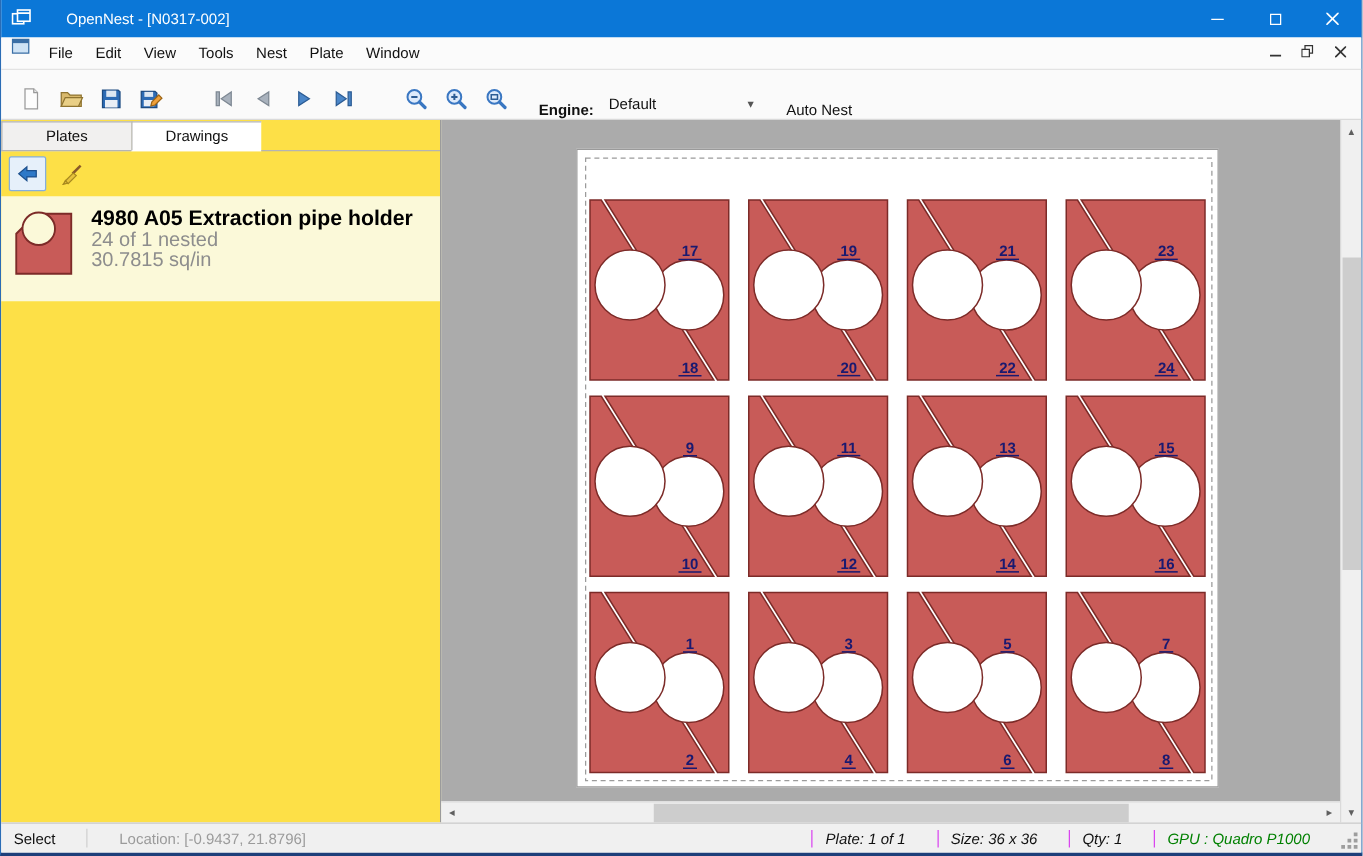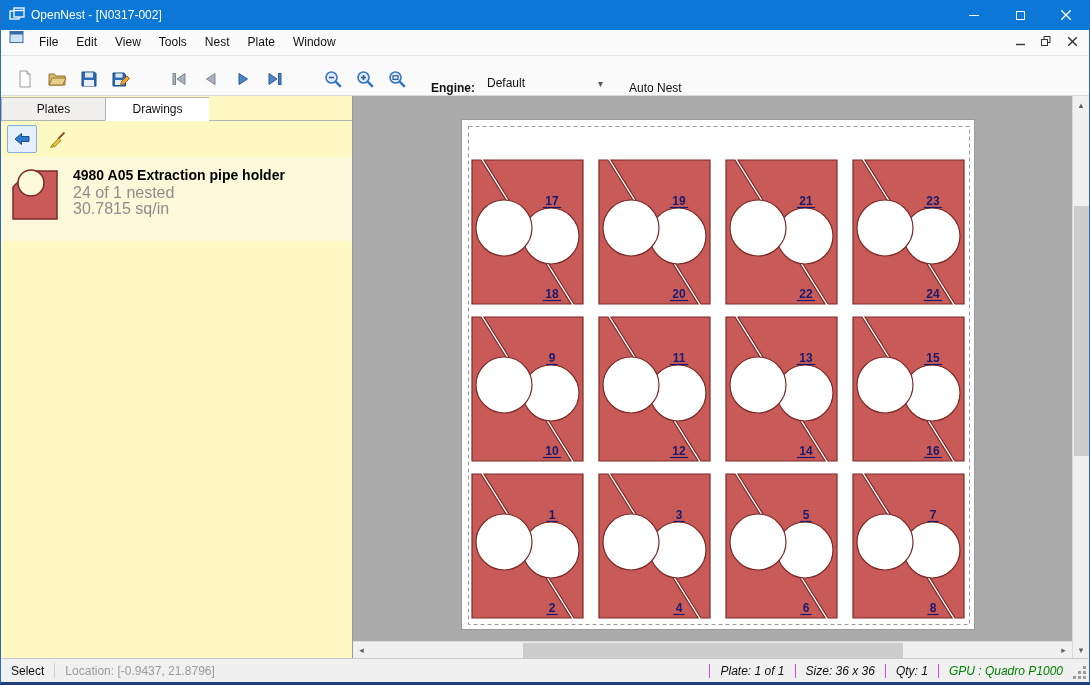--- a/index.html
+++ b/index.html
@@ -3,21 +3,21 @@
 <meta charset="utf-8">
 <style>
   * { box-sizing: border-box; }
   html,body { margin:0; padding:0; width:1090px; height:685px; overflow:hidden;
               font-family:"Liberation Sans", sans-serif; font-size:12px; color:#111; }
   .window { width:1090px; height:685px; display:flex; flex-direction:column;
             border-left:1px solid #2a6cb5; border-right:1px solid #2a6cb5;
             border-bottom:3px solid #1e3f7a; background:#fff; }
 
   
-  .titlebar { height:30px; background:#0b77d7; display:flex; align-items:center; flex:0 0 30px; }
+  .titlebar { height:30px; background:#0b77d7; display:flex; align-items:center; flex:0 0 30px;gap:22px; }
   .titlebar .app-icon { margin:0 6px 0 8px; display:flex; }
   .titlebar .title { color:#fff; font-size:12px; }
   .win-controls { margin-left:auto; display:flex; height:100%; }
   .win-btn { width:46px; height:100%; display:flex; align-items:center; justify-content:center; }
   .glyph-min { width:10px; height:1px; background:#fff; }
   .glyph-max { width:9px; height:9px; border:1px solid #fff; }
 
   
   .menubar { height:26px; flex:0 0 26px; background:#fbfbfb; display:flex; align-items:flex-start;
              border-bottom:1px solid #e3e3e3; }
@@ -34,35 +34,35 @@
   .engine-label { font-weight:bold; margin-left:18px; }
   .engine-combo { display:flex; align-items:center; width:128px; height:24px; padding:0 4px 0 8px; margin-left:4px; }
   .engine-combo .val { flex:1; }
   .engine-combo .arrow { color:#555; font-size:10px; }
   .auto-nest { margin-left:22px; }
 
   
   .content { flex:1 1 auto; display:flex; min-height:0; }
 
   
-  .sidebar { width:352px; flex:0 0 352px; background:#fef9c3; border-right:1px solid #9b9b9b;
+  .sidebar { width:352px; flex:0 0 352px; background:#fde047; border-right:1px solid #9b9b9b;
              display:flex; flex-direction:column; }
   .tabs { display:flex; height:25px; flex:0 0 25px; padding-top:1px; }
   .tab { width:104px; text-align:center; line-height:23px; background:#f1f0ef;
          border:1px solid #b4b4b4; border-right:none; }
   .tab:last-of-type { border-right:1px solid #b4b4b4; }
   .tab.active { background:#fff; border-bottom-color:#fff; }
   .tab-filler { flex:1; border-bottom:1px solid #b4b4b4; }
   .side-toolbar { height:36px; flex:0 0 36px; display:flex; align-items:center; padding:0 6px; gap:6px; }
   .side-btn { width:30px; height:28px; display:flex; align-items:center; justify-content:center; border-radius:2px; }
   .side-btn.checked { border:1px solid #84aede; background:#e6f0fa; }
   .drawing-item { background:#fbf9d9; display:flex; padding:10px 8px; min-height:84px; cursor:default; }
   .thumb { flex:0 0 52px; }
   .drawing-meta { margin-left:12px; line-height:16px; }
-  .drawing-title { font-weight:bold; font-size:14px; color:#000; margin-bottom:2px; }
+  .drawing-title { font-weight:bold; font-size:17px; color:#000; margin-bottom:2px; }
   .drawing-sub { color:#8d8d8d; font-size:16px; }
 
   
   .canvas-col { flex:1 1 auto; display:flex; flex-direction:column; min-width:0; }
   .canvas { flex:1 1 auto; position:relative; background:#ababab; overflow:hidden; }
   .plate { position:absolute; left:108px; top:23px; width:514px; height:511px;
            background:#fff; border:1px solid #9a9a9a; }
   .plate svg { display:block; }
   .part { fill:var(--part-fill,#c85b58); stroke:var(--part-stroke,#7c2b28); stroke-width:1.2; }
   .notch { fill:#fff; stroke:var(--part-stroke,#7c2b28); stroke-width:1.2; }
@@ -75,21 +75,21 @@
              position:relative; display:flex; align-items:center; justify-content:space-between; }
   .vscroll { width:17px; flex:0 0 17px; background:#f0f0f0; border-left:1px solid #dadada;
              position:relative; display:flex; flex-direction:column; align-items:center; justify-content:space-between; }
   .scroll-arrow { color:#5f5f5f; font-size:9px; width:17px; height:17px; display:flex;
                   align-items:center; justify-content:center; }
   .hthumb { position:absolute; left:170px; width:380px; top:1px; bottom:0; background:#cdcdcd; }
   .vthumb { position:absolute; top:110px; height:250px; left:1px; right:0; background:#cdcdcd; }
 
   
   .statusbar { height:24px; flex:0 0 24px; background:#f0f0f0; border-top:1px solid #c9c9c9;
-               display:flex; align-items:center; position:relative; }
+               display:flex; align-items:center; position:relative;gap:15px; }
   .sb-cell { padding:0 10px; white-space:nowrap; }
   .sb-sep { width:1px; height:15px; background:#cfcfcf; }
   .sb-loc { color:#9b9b9b; }
   .sb-right { border-left:1px solid #d946ef;font-style:italic; }
   .sb-gpu { color:var(--gpu-color,#008000); }
   .sb-spacer { flex:1; }
   .grip { width:16px; height:100%; position:relative; }
   .grip::before { content:""; position:absolute; right:3px; bottom:3px; width:3px; height:3px; background:#9d9d9d;
                   box-shadow:-5px 0 #9d9d9d, -10px 0 #9d9d9d, 0 -5px #9d9d9d, -5px -5px #9d9d9d, 0 -10px #9d9d9d; }
 </style>

